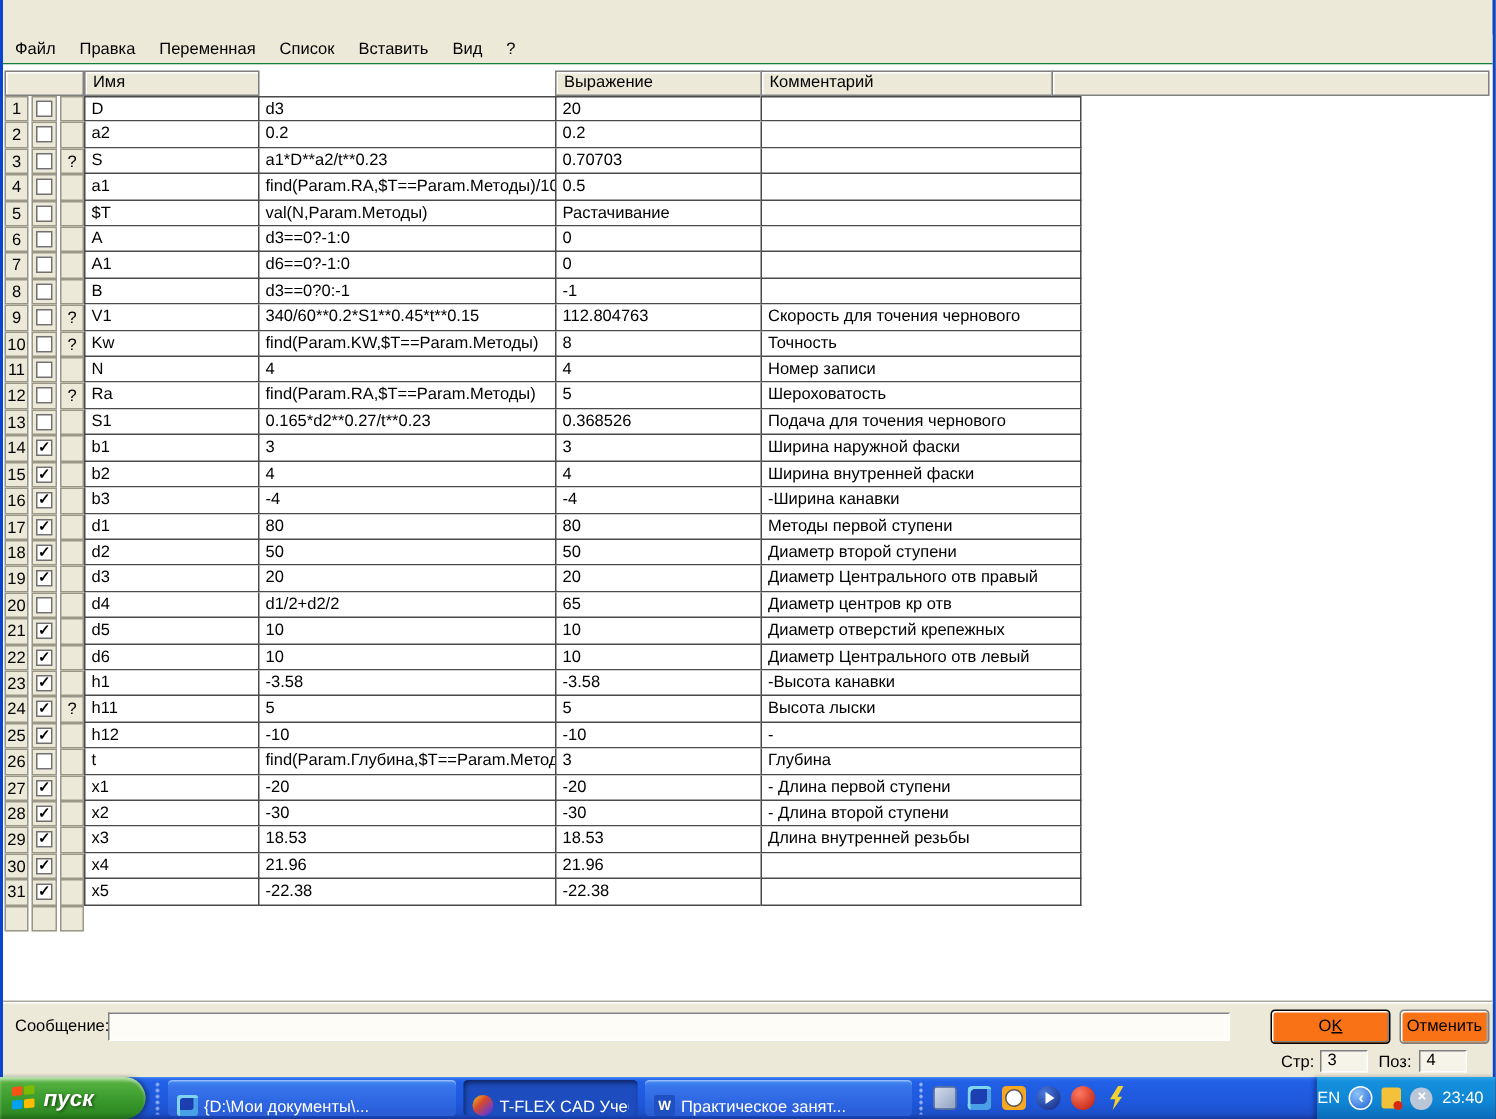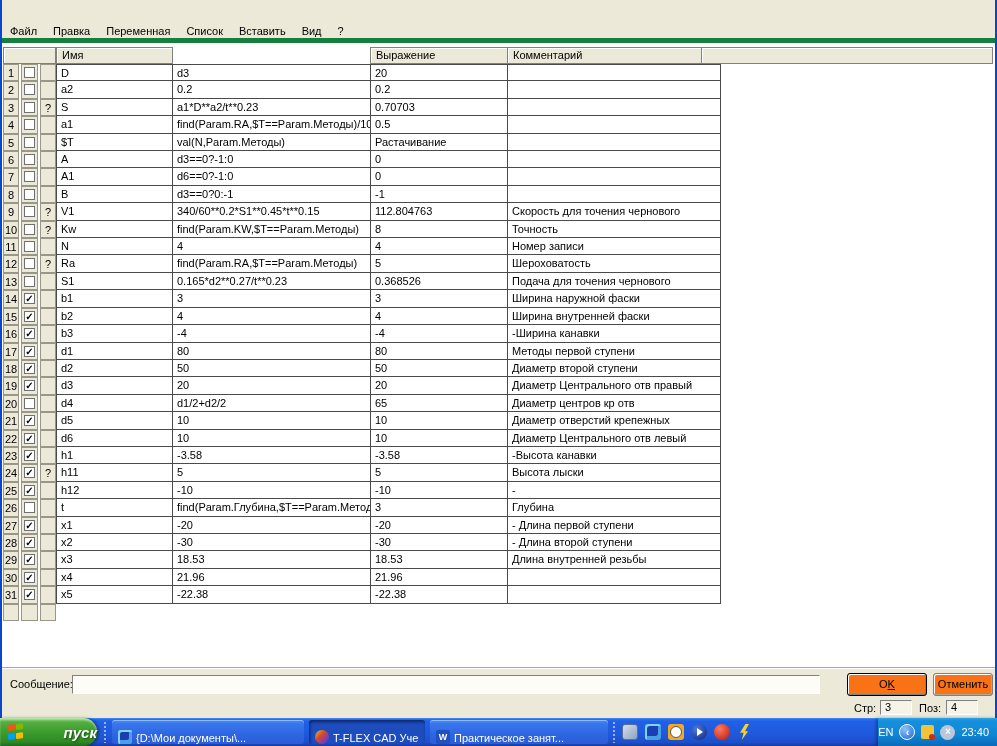--- a/index.html
+++ b/index.html
@@ -18,21 +18,21 @@
   .win-icon::after { content:""; position:absolute; left:1px; right:1px; top:1px; height:3px; background:#9aa7bd; }
   .title-text { color:#fff; font-size:12px; font-weight:bold; text-shadow:1px 1px 1px #00227a; }
   .tb-buttons { margin-left:auto; display:flex; gap:2px; }
   .tb-btn { width:21px; height:21px; border-radius:3px; border:1px solid #fff;
     color:#fff; font-size:11px; font-weight:bold; line-height:18px; text-align:center;
     background:linear-gradient(180deg,#6f96e8 0%,#3a66d6 45%,#2450b8 100%); }
   .tb-btn.close { background:linear-gradient(180deg,#f0926f 0%,#e2542a 45%,#b8391a 100%); }
 
   .menubar { position:absolute; left:0; top:23px; width:993px; height:20px;
     background:#ece9d8; font-size:11px; display:flex; align-items:center;
-    border-bottom:5px solid #15803d; }
+    border-bottom:1px solid #15803d; }
   .menu-item { padding:2px 8px; color:#000; }
 
   .content { position:absolute; left:0; top:43px; width:993px; height:625px;
     background:#fff; overflow:hidden; }
 
   
   .hdr-cell { position:absolute; top:4px; height:17px; background:#ece9d8;
     border:1px solid #808080; box-shadow:inset 1px 1px 0 #fff;
     font-size:11px; line-height:15px; padding-left:5px; white-space:nowrap; overflow:hidden; }
   .h-gutter  { left:1px;  width:53px; }
@@ -83,21 +83,21 @@
   .st-line-field { left:878px; }
   .st-pos-field  { left:944px; }
 
   
   .taskbar { position:absolute; left:0; top:718px; width:997px; height:28px;
     background:linear-gradient(180deg,#4a8ef5 0%,#2b6cf0 5%,#2160e6 12%,#1f58dc 60%,#1c4ec8 88%,#16399e 100%); }
   .start-btn { position:absolute; left:0; top:0; width:97px; height:28px;
     border-radius:0 14px 14px 0;
     background:linear-gradient(180deg,#8fd17a 0%,#52ae3f 15%,#3a9a2c 55%,#2f8a24 85%,#1f6b18 100%);
     box-shadow:inset 0 2px 2px rgba(255,255,255,.4), 2px 0 3px rgba(0,0,0,.35);
-    display:flex; align-items:center; padding-left:8px; gap:5px;justify-content:space-between; }
+    display:flex; align-items:center; padding-left:8px; gap:5px; }
   .start-label { color:#fff; font-size:15px; font-weight:bold; font-style:italic;
     text-shadow:1px 1px 2px #1a4a12; }
   .flag { width:16px; height:16px; display:grid; grid-template-columns:7px 7px;
     grid-gap:1px; transform:skewY(-6deg); }
   .flag span { width:7px; height:6px; border-radius:1px; }
   .flag .f-r { background:#f65314; } .flag .f-g { background:#7cbb00; }
   .flag .f-b { background:#00a1f1; } .flag .f-y { background:#ffbb00; }
   .tb-sep { position:absolute; top:3px; width:4px; height:22px;
     background-image:radial-gradient(circle, rgba(255,255,255,.55) 1px, transparent 1.2px);
     background-size:4px 4px; }

